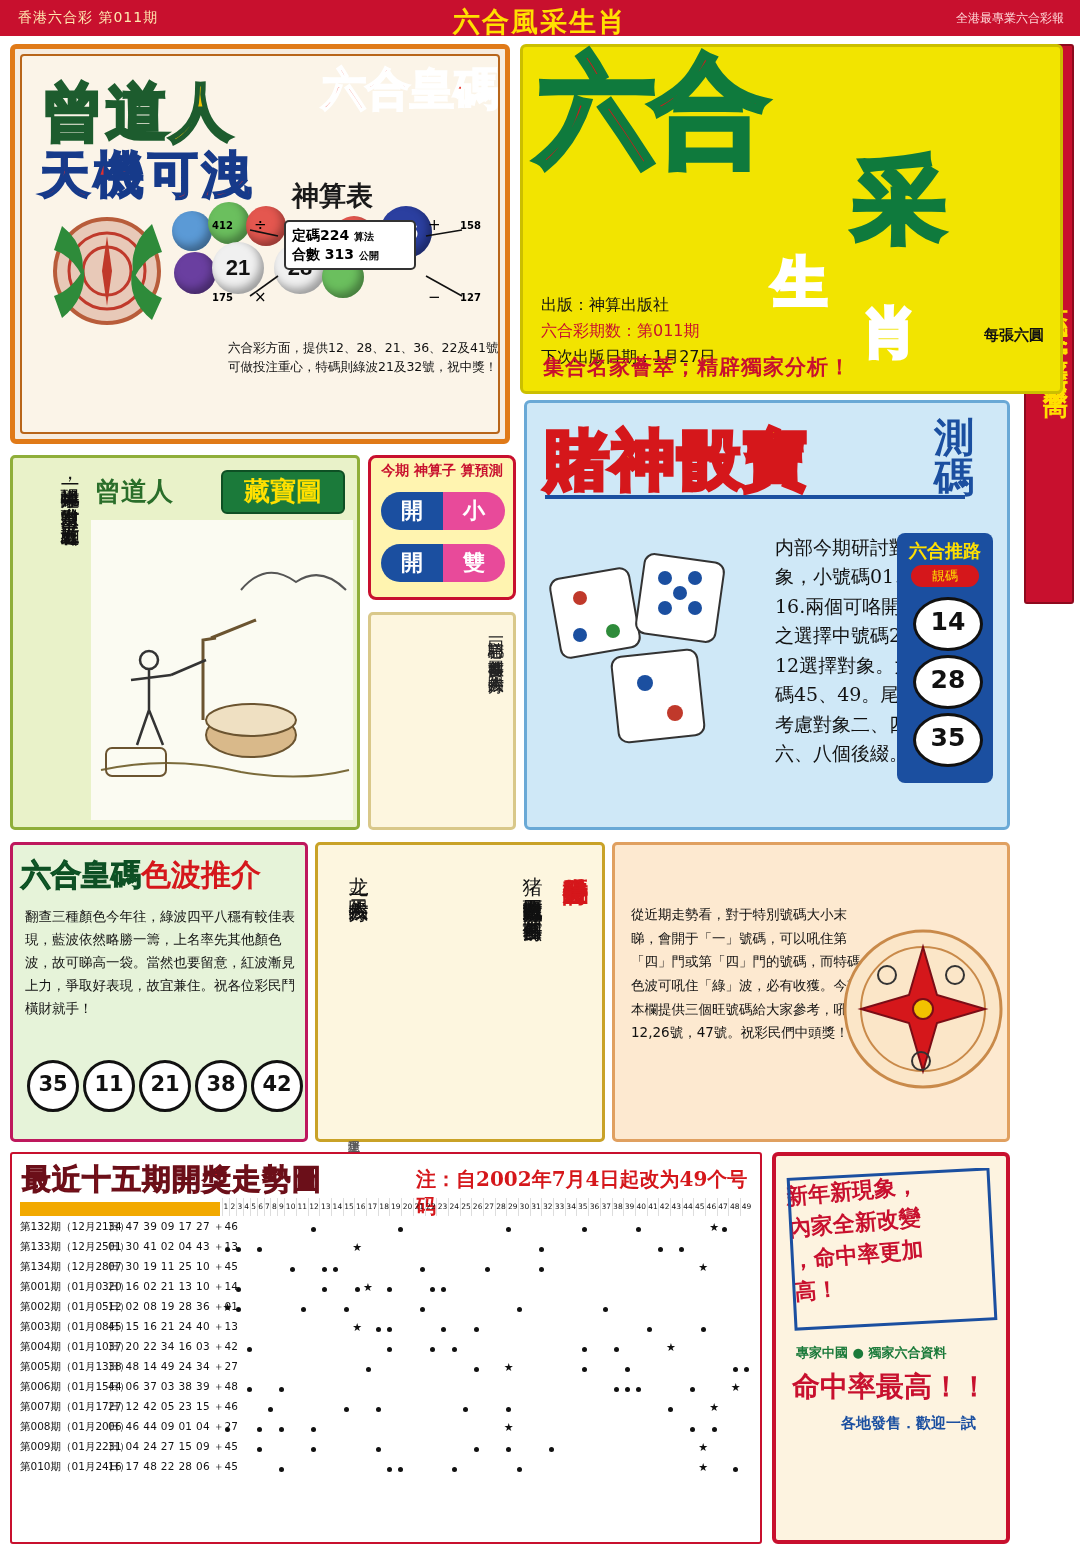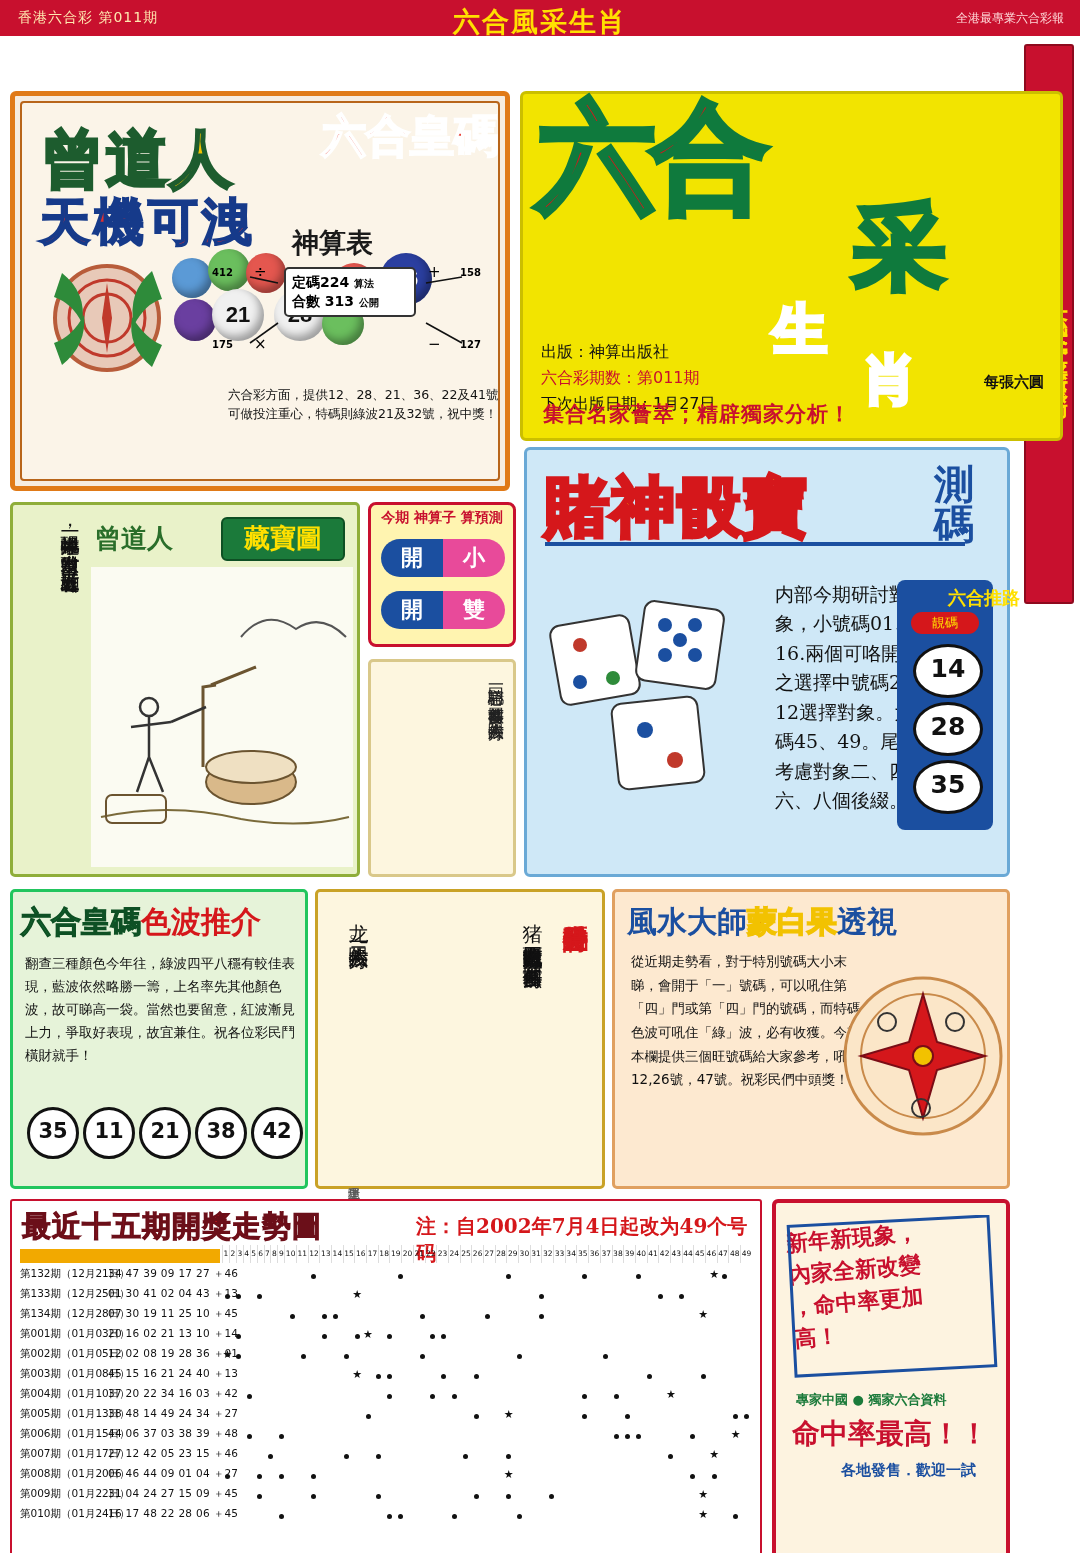--- a/index.html
+++ b/index.html
@@ -18,21 +18,21 @@
   .topbar .center{position:absolute;left:0;top:4px;width:1080px;text-align:center;font-size:27px;font-weight:bold;color:#ffe000;letter-spacing:2px;font-family:"DejaVu Serif","Liberation Serif",serif;}
   .topbar .right{position:absolute;right:16px;top:10px;font-size:12px;color:#ffd9d9;}
 
   
   .vbanner{position:absolute;right:6px;top:44px;width:50px;height:560px;background:#c8102e;border:2px solid #8e0a1e;border-radius:3px;color:#ffe000;
     writing-mode:vertical-rl;text-orientation:upright;font-size:25px;font-weight:bold;letter-spacing:6px;
     display:flex;align-items:flex-start;justify-content:center;padding-top:12px;box-sizing:border-box;
     font-family:"DejaVu Serif","Liberation Serif",serif;}
 
   
-  .panel{position:absolute;box-sizing:border-box;margin-top:47px;}
+  .panel{position:absolute;box-sizing:border-box;}
 
   
   #pA{left:10px;top:44px;width:500px;height:400px;background:#f6ece0;border:5px solid #e07a18;border-radius:6px;}
   #pA .inner{position:absolute;left:5px;top:5px;right:5px;bottom:5px;border:2px solid #b8651a;border-radius:4px;background:#fbf4e8;}
   .tdr{position:absolute;font-family:"DejaVu Serif","Liberation Serif",serif;font-weight:bold;}
   #tdrTitle{left:20px;top:14px;font-size:62px;color:#f2c200;-webkit-text-stroke:3px #1d5c2e;letter-spacing:2px;}
   #lhTitle{left:300px;top:12px;font-size:44px;color:#e8443a;-webkit-text-stroke:2px #ffffff;line-height:0.95;}
   #tjTitle{left:18px;top:86px;font-size:50px;color:#e03030;-webkit-text-stroke:2px #163a8a;letter-spacing:4px;}
   .ball{position:absolute;border-radius:50%;display:flex;align-items:center;justify-content:center;color:#fff;font-weight:bold;font-size:22px;font-family:"Liberation Sans",sans-serif;box-shadow:inset -4px -5px 9px rgba(0,0,0,.35);}
   #clover{position:absolute;left:20px;top:150px;width:130px;height:130px;}
@@ -71,26 +71,26 @@
   #pE{left:368px;top:612px;width:148px;height:218px;background:#fdf6df;border:3px solid #d9c88a;border-radius:5px;}
   #eText{position:absolute;left:8px;top:14px;width:130px;height:190px;writing-mode:vertical-rl;text-orientation:upright;font-size:16px;line-height:1.6;color:#222;font-family:"DejaVu Serif","Liberation Serif",serif;}
 
   
   #pF{left:524px;top:400px;width:486px;height:430px;background:#cfe8f7;border:3px solid #6aa9d6;border-radius:6px;}
   #fTitle{position:absolute;left:18px;top:14px;font-size:64px;font-weight:bold;color:#f2c200;-webkit-text-stroke:4px #d5171b;font-family:"DejaVu Serif","Liberation Serif",serif;letter-spacing:2px;}
   #fCe{position:absolute;right:14px;top:14px;width:78px;text-align:center;font-size:40px;font-weight:bold;color:#1b4fa0;line-height:1.0;font-family:"DejaVu Serif","Liberation Serif",serif;}
   #fDice{position:absolute;left:18px;top:140px;width:220px;height:220px;}
   #fBody{position:absolute;left:248px;top:130px;width:160px;font-size:19px;line-height:1.55;color:#111;font-family:"DejaVu Serif","Liberation Serif",serif;}
   #fSide{position:absolute;right:14px;top:130px;width:96px;height:250px;background:#1b4fa0;border-radius:8px;}
-  #fSide .t{position:absolute;left:0;top:6px;width:100%;text-align:center;color:#ffe000;font-size:18px;font-weight:bold;padding-left:39px;}
+  #fSide .t{position:absolute;left:0;top:6px;width:100%;text-align:center;color:#ffe000;font-size:18px;font-weight:bold;}
   #fSide .sub{position:absolute;left:14px;top:32px;width:68px;height:22px;background:#d5171b;border-radius:11px;color:#ffe000;font-size:13px;text-align:center;line-height:22px;}
   #fSide .num{position:absolute;left:16px;width:64px;height:48px;background:#fff;border:3px solid #111;border-radius:50%;color:#111;font-size:25px;font-weight:bold;text-align:center;line-height:44px;}
 
   
-  #pG{left:10px;top:842px;width:298px;height:300px;background:#e6f3d9;border:3px solid #22c55e;border-radius:5px;}
+  #pG{left:10px;top:842px;width:298px;height:300px;background:#e6f3d9;border:3px solid #be185d;border-radius:5px;}
   #gTitle{position:absolute;left:8px;top:10px;font-size:30px;font-weight:bold;font-family:"DejaVu Serif","Liberation Serif",serif;}
   #gTitle .a{color:#1b7a3a;-webkit-text-stroke:1px #0e5024;}
   #gTitle .b{color:#d5171b;}
   #gText{position:absolute;left:12px;top:60px;width:272px;font-size:13.5px;line-height:1.7;color:#111;}
   .gball{position:absolute;top:215px;width:46px;height:46px;border-radius:50%;background:#fff;border:3px solid #111;text-align:center;line-height:42px;font-size:21px;font-weight:bold;color:#111;}
 
   
   #pH{left:315px;top:842px;width:290px;height:300px;background:#fdf6df;border:3px solid #c9a227;border-radius:5px;}
   #hTitleV{position:absolute;right:10px;top:14px;width:34px;height:272px;writing-mode:vertical-rl;text-orientation:upright;font-size:25px;font-weight:bold;color:#d5171b;font-family:"DejaVu Serif","Liberation Serif",serif;}
   .hcol{position:absolute;writing-mode:vertical-rl;text-orientation:upright;font-size:20px;line-height:1.5;color:#111;font-family:"DejaVu Serif","Liberation Serif",serif;}
@@ -296,23 +296,20 @@
   </div>
 
   <div class="panel" id="pH">
     <div id="hTitleV">生肖發財特碼詩</div>
     <div class="hcol" style="left:22px;top:16px;width:34px;height:250px;">龙 一陽八方二俊杰。</div>
     <div class="hcol" style="left:80px;top:16px;width:150px;height:272px;">猪 威風凜凜聲吼四面八方追出盡，蓦然回首任事多，</div>
     <div id="hSign">星運隱士</div>
   </div>
 
   <div class="panel" id="pI">
-    <div id="iTitle">
-      <span>風水大師</span><span class="hl">蒙白果</span><span>透視</span>
-    </div>
     <div id="iText">從近期走勢看，對于特別號碼大小末睇，會開于「一」號碼，可以吼住第「四」門或第「四」門的號碼，而特碼色波可吼住「綠」波，必有收獲。今期本欄提供三個旺號碼給大家參考，吼住12,26號，47號。祝彩民們中頭獎！</div>
     <svg id="iArt" viewBox="0 0 160 240">
       <circle cx="80" cy="120" r="78" fill="#fbe6c8" stroke="#c98a4a" stroke-width="3"></circle>
       <circle cx="80" cy="120" r="62" fill="none" stroke="#c98a4a" stroke-width="2"></circle>
       <path d="M80 58 L94 106 L142 120 L94 134 L80 182 L66 134 L18 120 L66 106 Z" fill="#d5171b" stroke="#7a0d16" stroke-width="2"></path>
       <circle cx="80" cy="120" r="10" fill="#f2c200" stroke="#7a0d16" stroke-width="2"></circle>
       <circle cx="44" cy="86" r="9" fill="none" stroke="#333" stroke-width="2"></circle>
       <circle cx="112" cy="86" r="9" fill="none" stroke="#333" stroke-width="2"></circle>
       <circle cx="78" cy="172" r="9" fill="none" stroke="#333" stroke-width="2"></circle>
     </svg>

